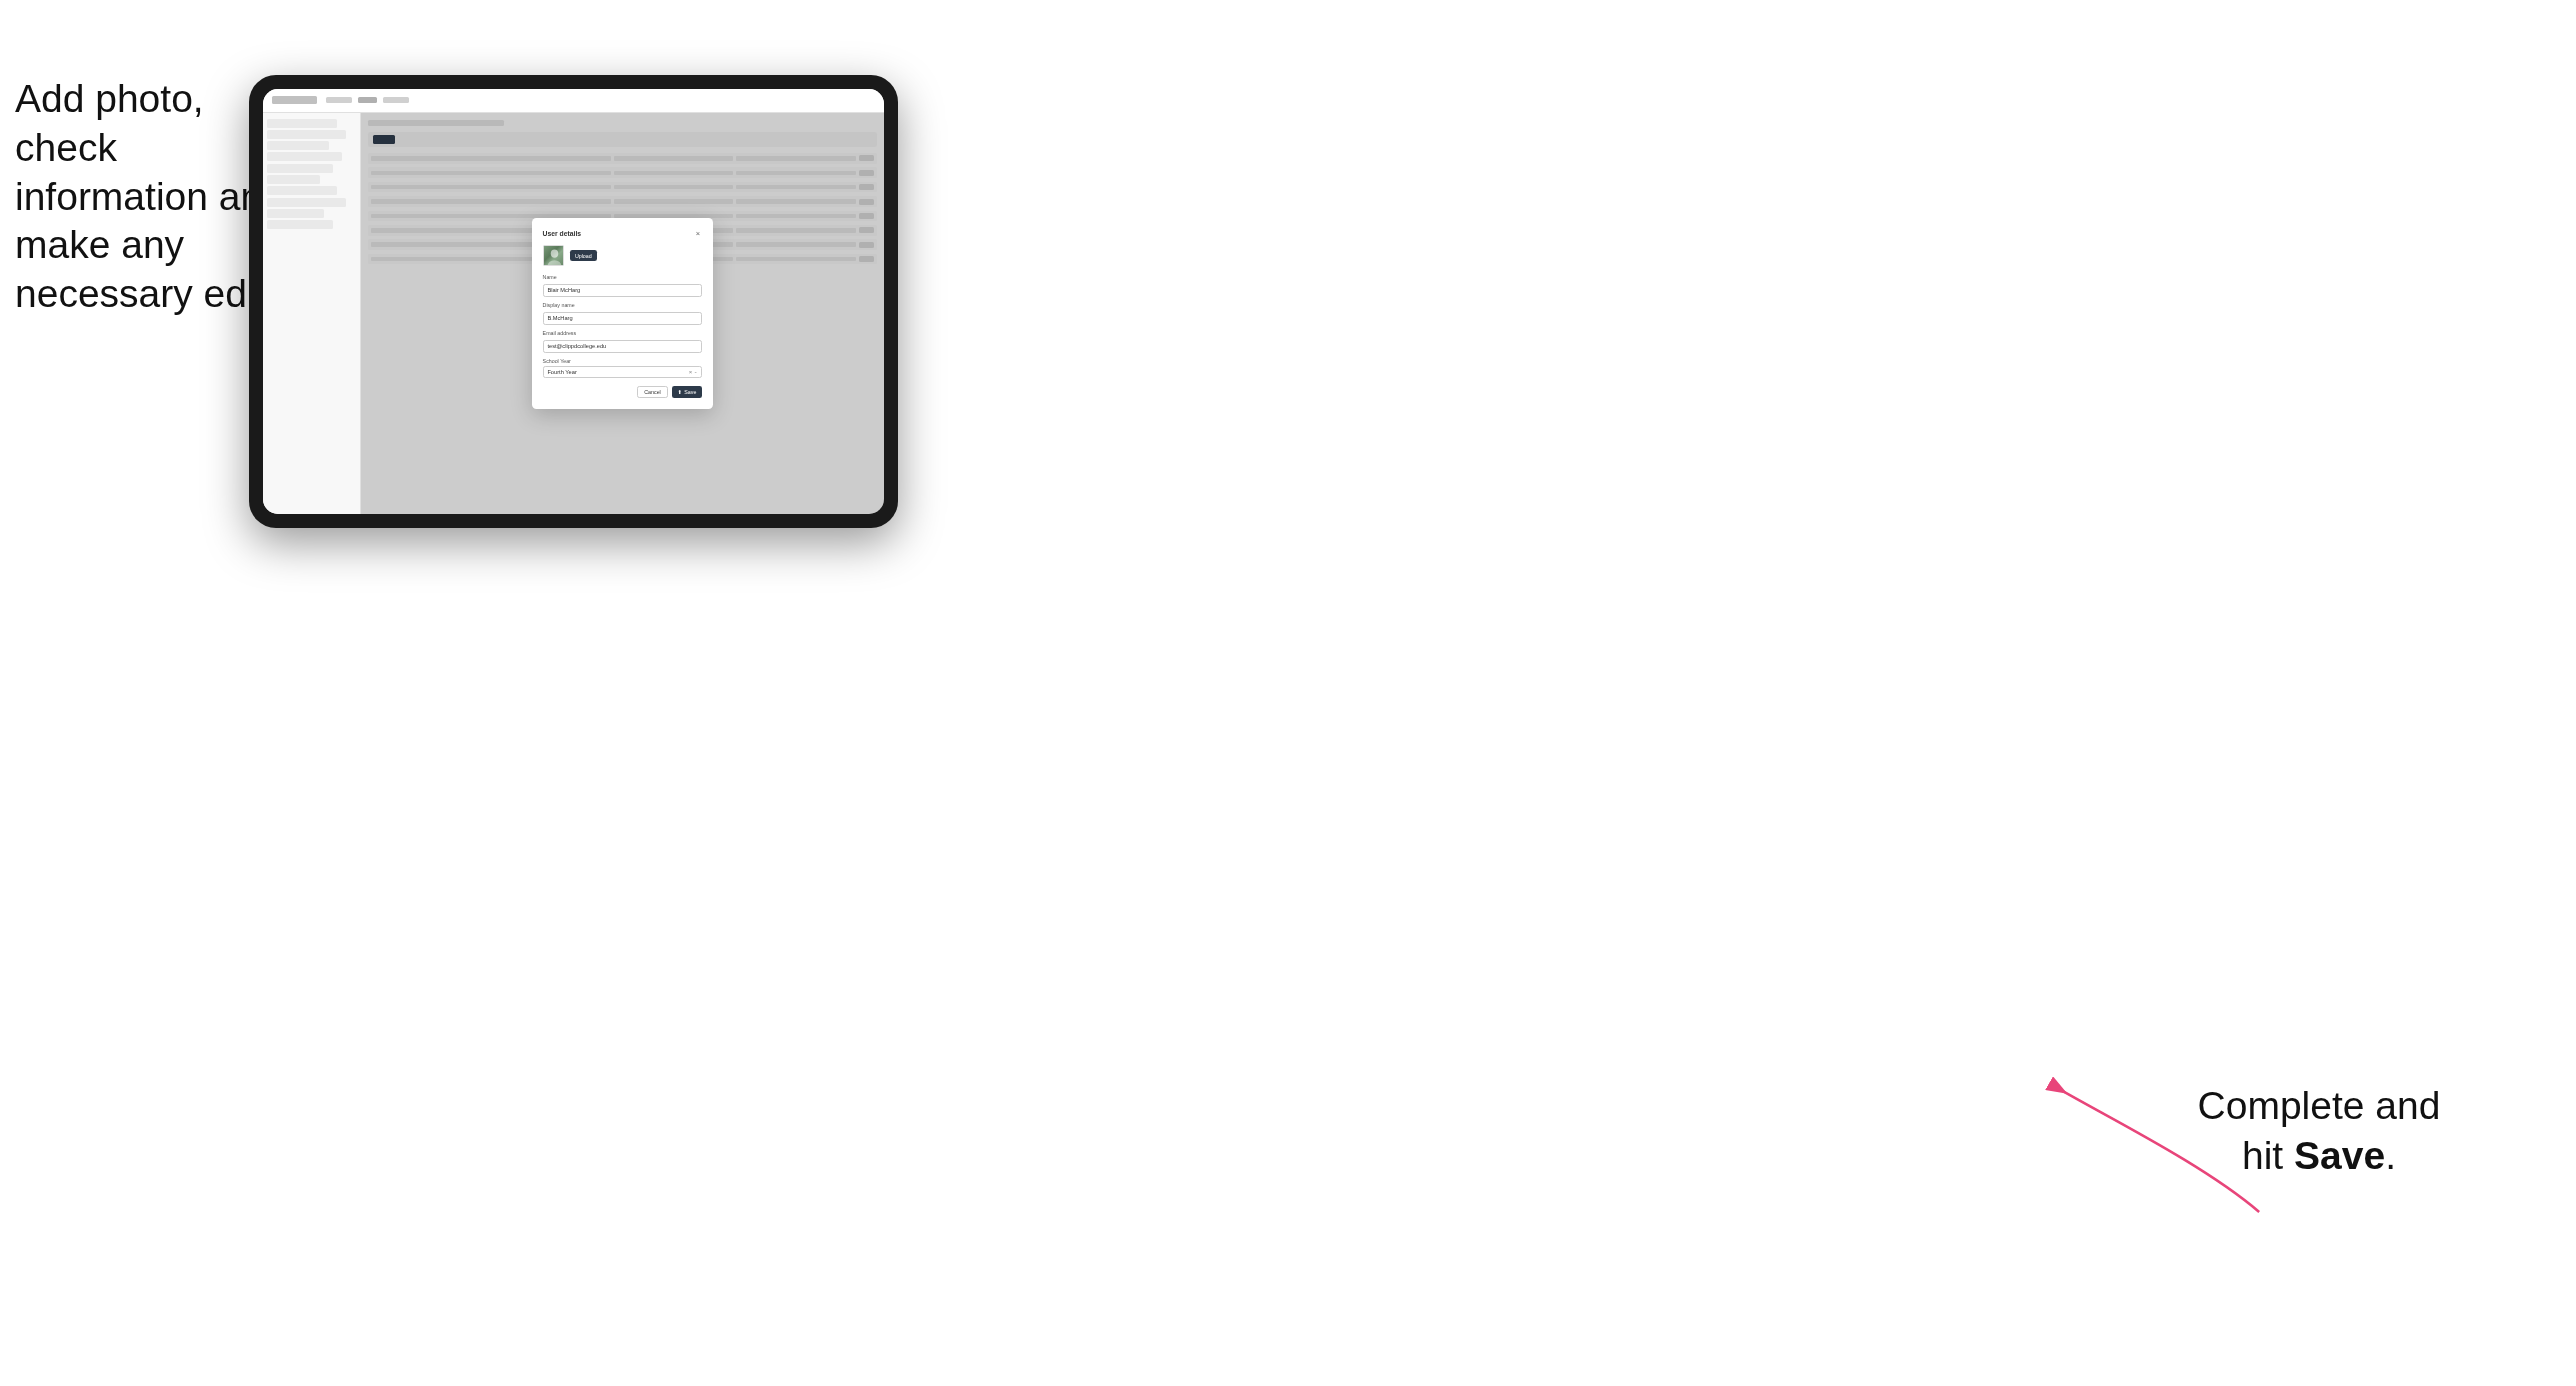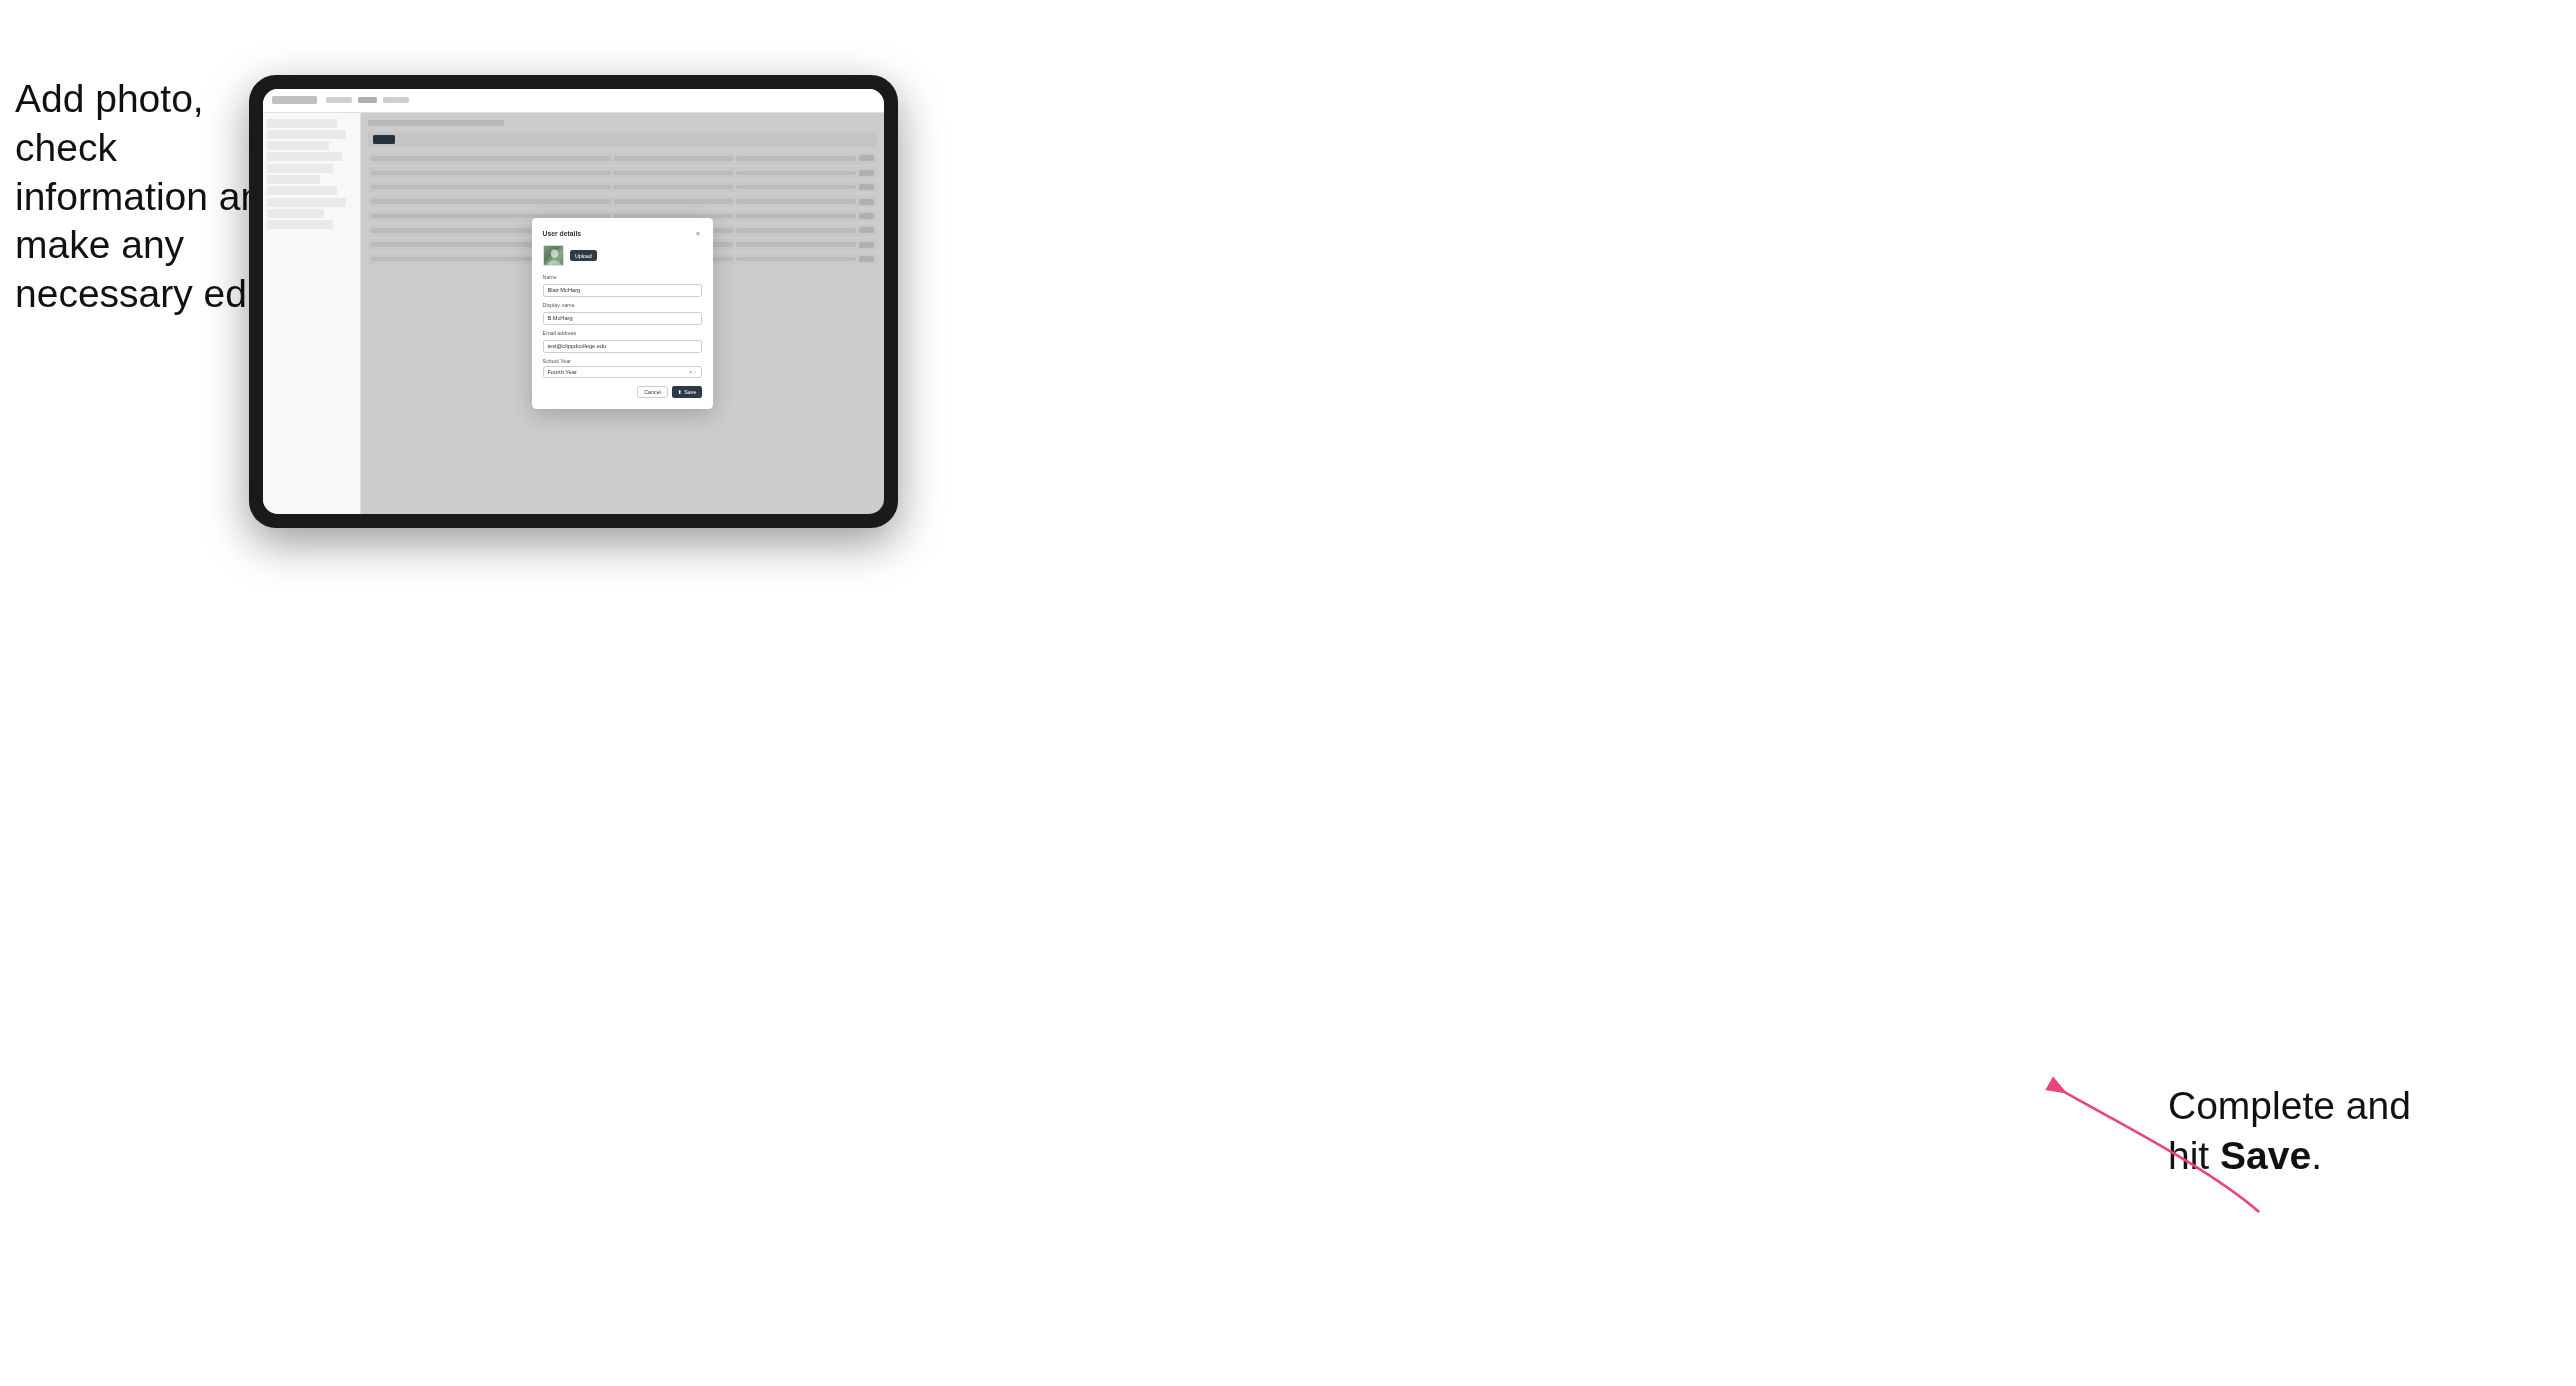--- a/index.html
+++ b/index.html
@@ -24,21 +24,21 @@
       width: 287px;
     }
     .annotation-right {
       position: absolute;
       right: 106px;
       bottom: 204px;
       font-size: 39px;
       font-weight: 400;
       line-height: 1.3;
       color: #111;
-      text-align: left;
+      text-align: center;
       width: 302px;
     }
     .annotation-right strong {
       font-weight: 700;
     }
 
     
     .tablet-frame {
       position: absolute;
       left: 249px;

